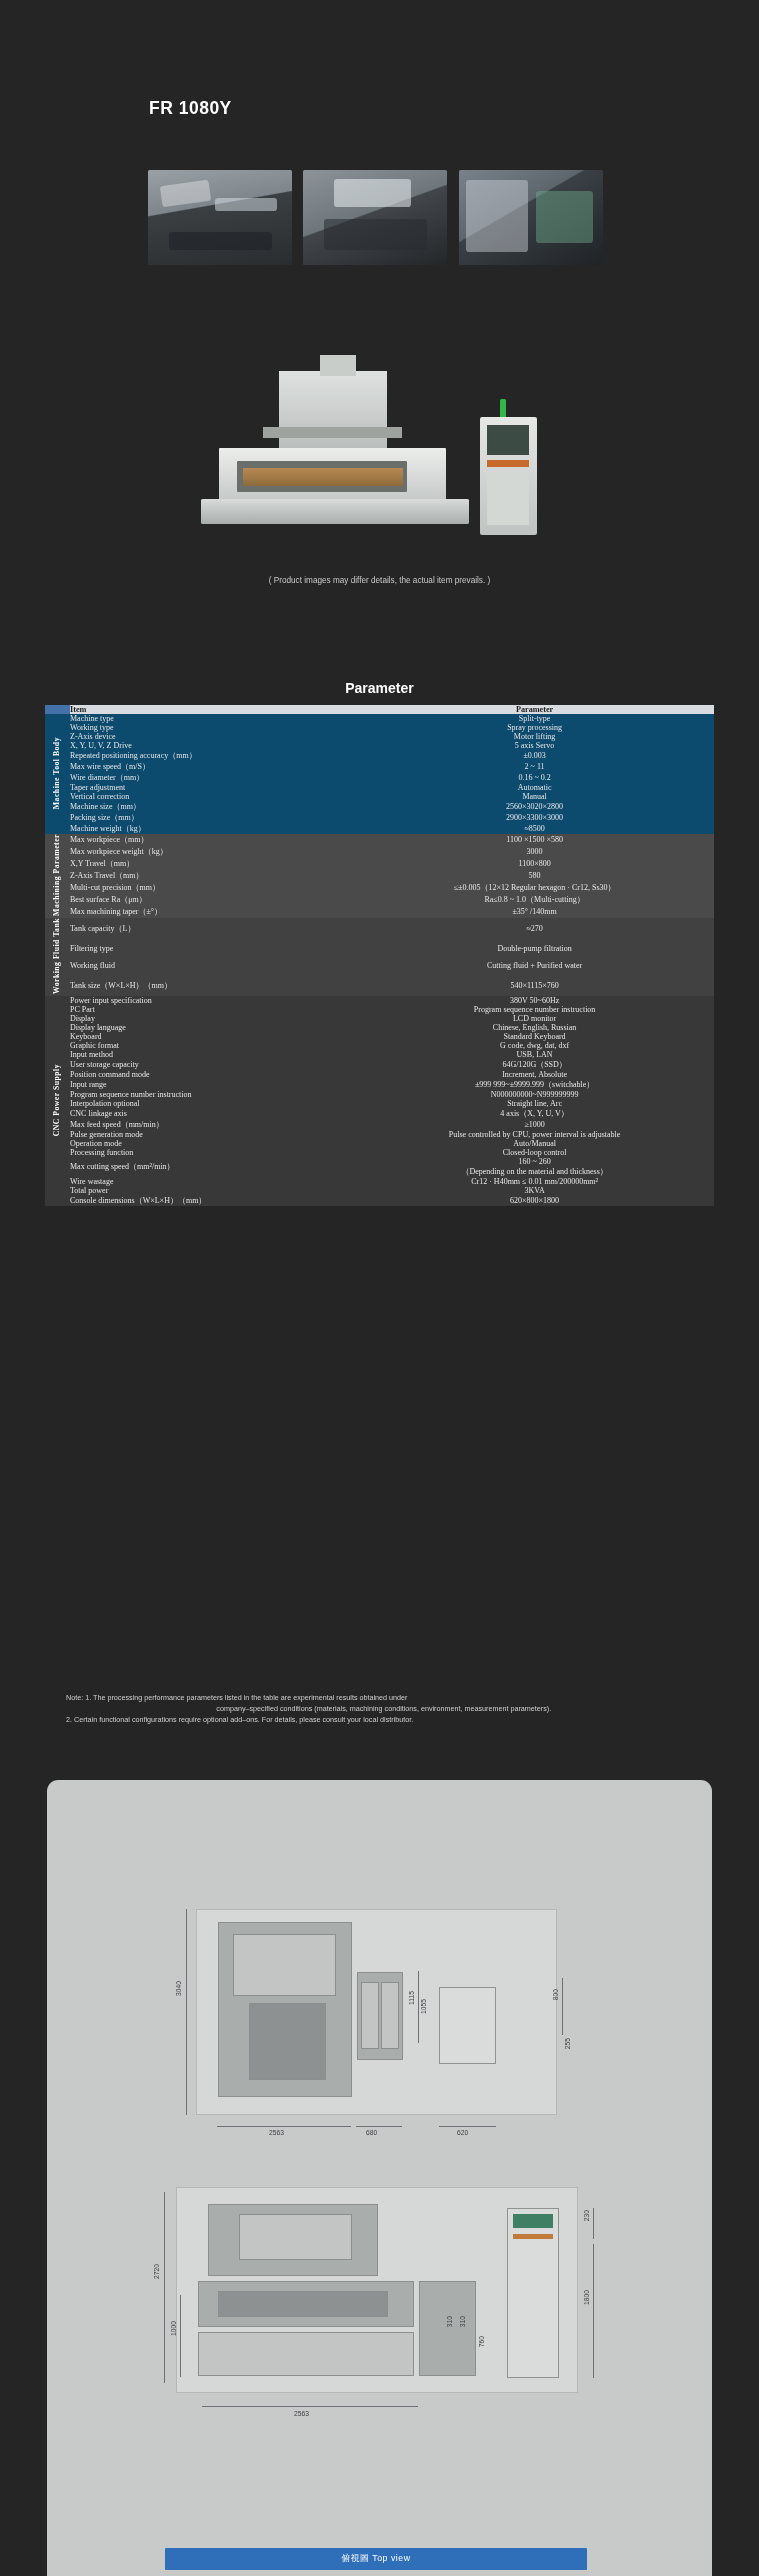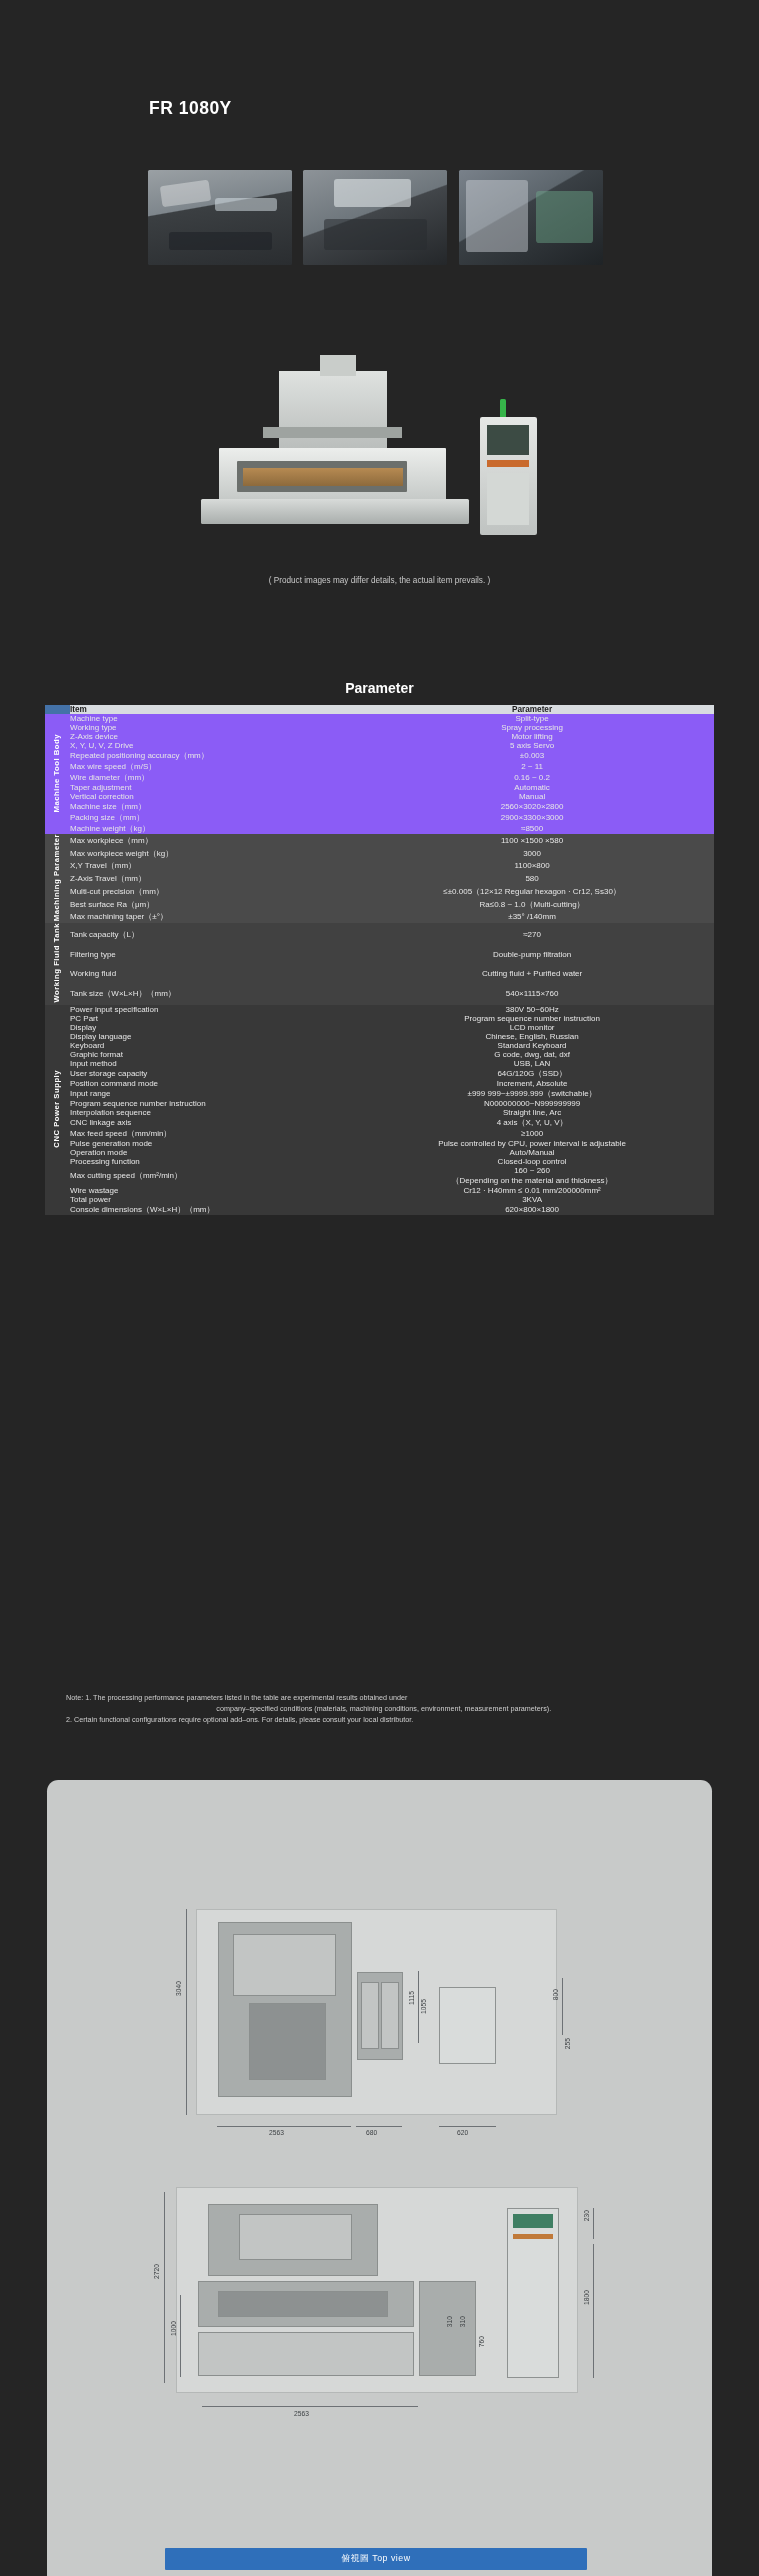--- a/index.html
+++ b/index.html
@@ -147,20 +147,21 @@
 
   .table-wrap {
     position: absolute;
     left: 45px; top: 705px;
     width: 669px;
   }
   table.spec {
     border-collapse: collapse;
     width: 100%;
     font-size: 8px;
+    font-family: Liberation Serif, serif;
   }
   table.spec td { padding: 0; vertical-align: middle; }
 
   .side-label {
     width: 25px;
     text-align: center;
     color: #ffffff;
     font-weight: bold;
     font-size: 7.7px;
     letter-spacing: 0.5px;
@@ -189,21 +190,21 @@
   .rowname {
     padding: 2.6px 7.2px 2.6px 11.3px;
     color: #e6e6e6;
     white-space: nowrap;
   }
   .rowval {
     padding: 2.6px 7.2px;
     text-align: center;
     color: #e6e6e6;
   }
-  .band-a td.cell { background: #8b5cf6; }
+  .band-a td.cell { background: #0c4a6e; }
   .band-b td.cell { background: #4a4a4a; }
   .band-c td.cell { background: #414141; }
   .band-d td.cell { background: #383838; }
   .two-line { line-height: 1.25; margin-top: 44px; }
 
   .notes {
     position: absolute;
     left: 66px; top: 1692px;
     width: 618px;
     font-size: 7.2px;
@@ -481,21 +482,21 @@
           </tr>
         <tr class="band-d">
             <td class="cell rowname">Input range</td>
             <td class="cell rowval">±999 999~±9999.999（switchable）</td>
           </tr>
         <tr class="band-d">
             <td class="cell rowname">Program sequence number instruction</td>
             <td class="cell rowval">N000000000~N999999999</td>
           </tr>
         <tr class="band-d">
-            <td class="cell rowname">Interpolation sequence</td>
+            <td class="cell rowname">Interpolation optional</td>
             <td class="cell rowval">Straight line, Arc</td>
           </tr>
         <tr class="band-d">
             <td class="cell rowname">CNC linkage axis</td>
             <td class="cell rowval">4 axis（X, Y, U, V）</td>
           </tr>
         <tr class="band-d">
             <td class="cell rowname">Max feed speed（mm/min）</td>
             <td class="cell rowval">≥1000</td>
           </tr>

